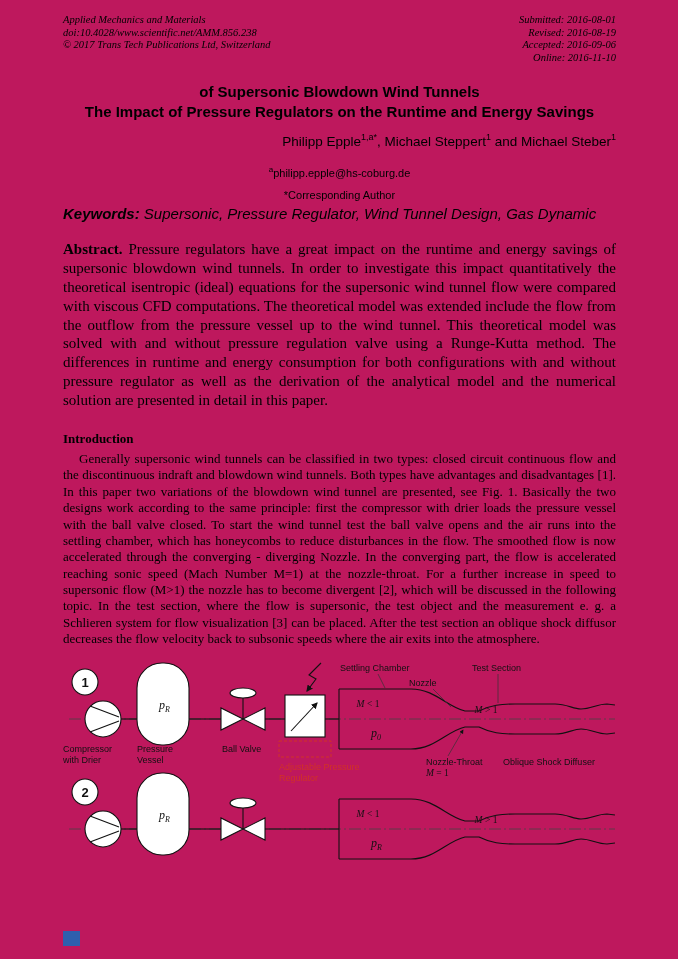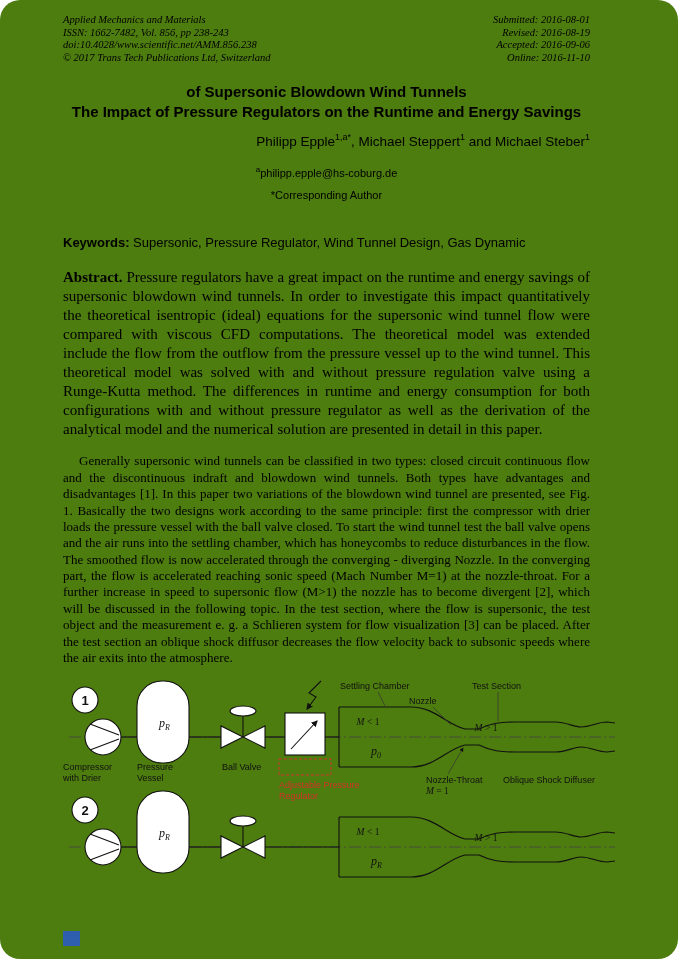--- a/index.html
+++ b/index.html
@@ -1,30 +1,30 @@
 <!DOCTYPE html>
 <html><head>
 <meta charset="utf-8">
 <style>
   html,body{margin:0;padding:0;background:#ffffff;}
   .page{
-    width:678px;height:959px;background:#4d7c0f;box-sizing:border-box;
-    padding:14px 88px 0 63px;position:relative;overflow:hidden;
-    font-family:"Liberation Serif", serif;color:#000;border-radius:20px;
+    width:678px;height:959px;background:#be185d;box-sizing:border-box;
+    padding:14px 62px 0 63px;position:relative;overflow:hidden;
+    font-family:"Liberation Serif", serif;color:#000;
   }
   .header{display:flex;justify-content:space-between;font-style:italic;font-size:10.5px;line-height:1.2;}
   .header-right{text-align:right;}
   .title{margin-top:18px;text-align:center;font-family:"Liberation Sans",sans-serif;font-weight:bold;font-size:15px;line-height:1.3;}
   .authors{margin-top:11px;text-align:right;font-family:Liberation Sans, sans-serif;font-size:13.5px;}
   .authors sup{font-size:9px;}
   .affiliation{margin-top:11px;text-align:center;font-family:"Liberation Sans",sans-serif;font-size:11px;}
   .affiliation sup,.email sup{font-size:8px;}
   .email{margin-top:16px;text-align:center;font-family:"Liberation Sans",sans-serif;font-size:11px;}
   .corresponding{margin-top:10px;text-align:center;font-family:"Liberation Sans",sans-serif;font-size:11px;}
-  .keywords{margin-top:34px;font-family:"Liberation Sans",sans-serif;font-size:13px;line-height:1.3;text-align:justify;}
+  .keywords{margin-top:3px;font-family:"Liberation Sans",sans-serif;font-size:15px;line-height:1.3;text-align:justify;font-style:italic;}
   .keywords .kw-label{font-weight:bold;}
   .abstract{margin-top:17px;font-size:15px;line-height:1.26;text-align:justify;}
   .abstract .abs-label{font-weight:bold;}
   .section-heading{margin-top:21px;font-weight:bold;font-size:13px;}
   .intro{margin-top:4px;font-size:13px;line-height:1.26;text-align:justify;text-indent:16px;}
   .figure-wrap{margin-top:8px;}
   .caption{margin-top:2px;text-align:center;font-style:italic;font-size:12.5px;}
   .footer-mark{position:absolute;left:63px;bottom:13px;line-height:0;}
   
   .fig-line{stroke:#111;stroke-width:1.1;fill:none;}
@@ -41,21 +41,20 @@
   .red-stroke{stroke:#d03228;stroke-width:1;fill:none;stroke-dasharray:3 2;}
 </style>
 </head>
 <body>
 
 <div class="page">
 
   <div class="header">
     <div class="header-left">
       <div>Applied Mechanics and Materials</div>
-      <div>ISSN: 1662-7482, Vol. 856, pp 238-243</div>
       <div>doi:10.4028/www.scientific.net/AMM.856.238</div>
       <div>© 2017 Trans Tech Publications Ltd, Switzerland</div>
     </div>
     <div class="header-right">
       <div>Submitted: 2016-08-01</div>
       <div>Revised: 2016-08-19</div>
       <div>Accepted: 2016-09-06</div>
       <div>Online: 2016-11-10</div>
     </div>
   </div>
@@ -77,20 +76,21 @@
   <div class="corresponding">*Corresponding Author</div>
 
   <div class="keywords">
     <span class="kw-label">Keywords:</span><span> Supersonic, Pressure Regulator, Wind Tunnel Design, Gas Dynamic</span>
   </div>
 
   <p class="abstract">
     <span class="abs-label">Abstract.</span><span> Pressure regulators have a great impact on the runtime and energy savings of supersonic blowdown wind tunnels. In order to investigate this impact quantitatively the theoretical isentropic (ideal) equations for the supersonic wind tunnel flow were compared with viscous CFD computations. The theoretical model was extended include the flow from the outflow from the pressure vessel up to the wind tunnel. This theoretical model was solved with and without pressure regulation valve using a Runge-Kutta method. The differences in runtime and energy consumption for both configurations with and without pressure regulator as well as the derivation of the analytical model and the numerical solution are presented in detail in this paper.</span>
   </p>
 
+  <div class="section-heading">Introduction</div>
 
   <p class="intro">Generally supersonic wind tunnels can be classified in two types: closed circuit continuous flow and the discontinuous indraft and blowdown wind tunnels. Both types have advantages and disadvantages [1]. In this paper two variations of the blowdown wind tunnel are presented, see Fig. 1. Basically the two designs work according to the same principle: first the compressor with drier loads the pressure vessel with the ball valve closed. To start the wind tunnel test the ball valve opens and the air runs into the settling chamber, which has honeycombs to reduce disturbances in the flow. The smoothed flow is now accelerated through the converging - diverging Nozzle. In the converging part, the flow is accelerated reaching sonic speed (Mach Number M=1) at the nozzle-throat. For a further increase in speed to supersonic flow (M&gt;1) the nozzle has to become divergent [2], which will be discussed in the following topic. In the test section, where the flow is supersonic, the test object and the measurement e. g. a Schlieren system for flow visualization [3] can be placed. After the test section an oblique shock diffusor decreases the flow velocity back to subsonic speeds where the air exits into the atmosphere.</p>
 
   <div class="figure-wrap">
     <svg width="552" height="204" viewBox="0 0 552 204">
       <defs>
         <marker id="arr" markerWidth="7" markerHeight="7" refX="5" refY="3" orient="auto">
           <path d="M0,0 L6,3 L0,6 Z" fill="#111"></path>
         </marker>
         <g id="tunnelShape">

